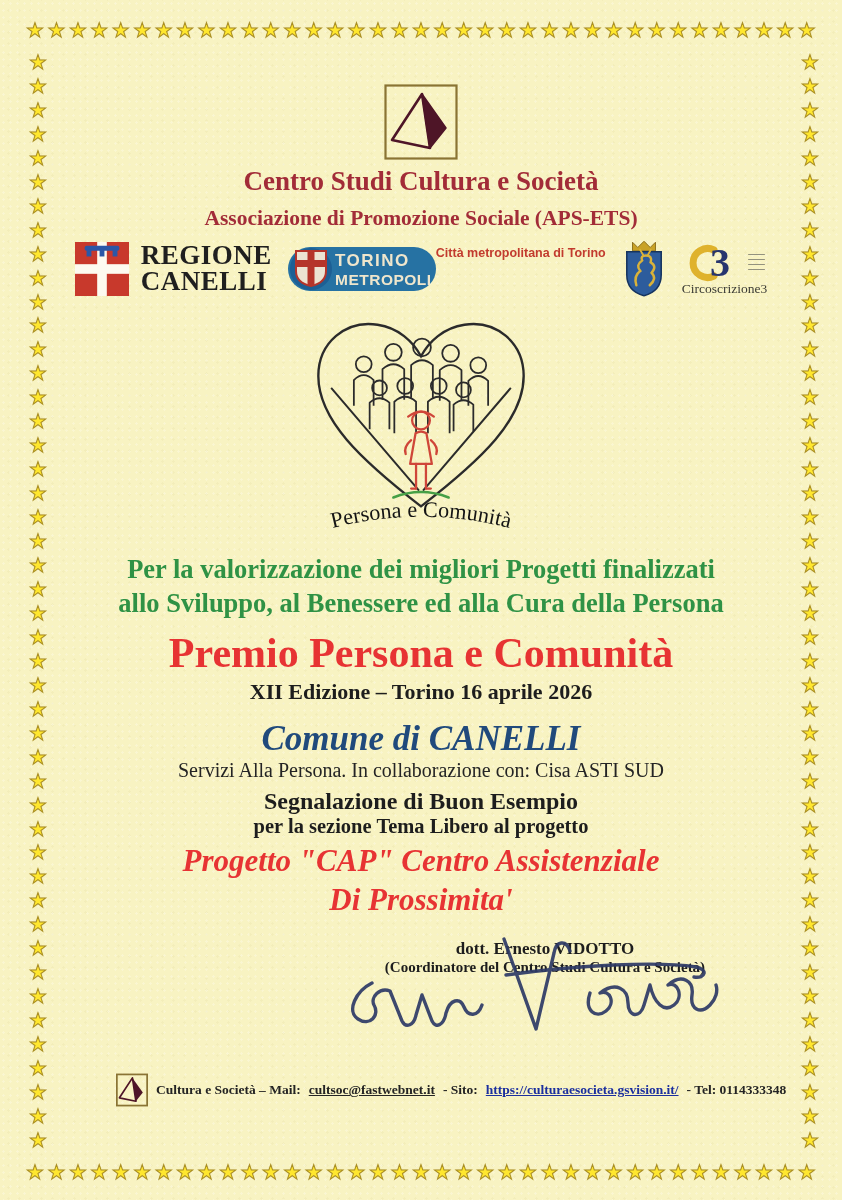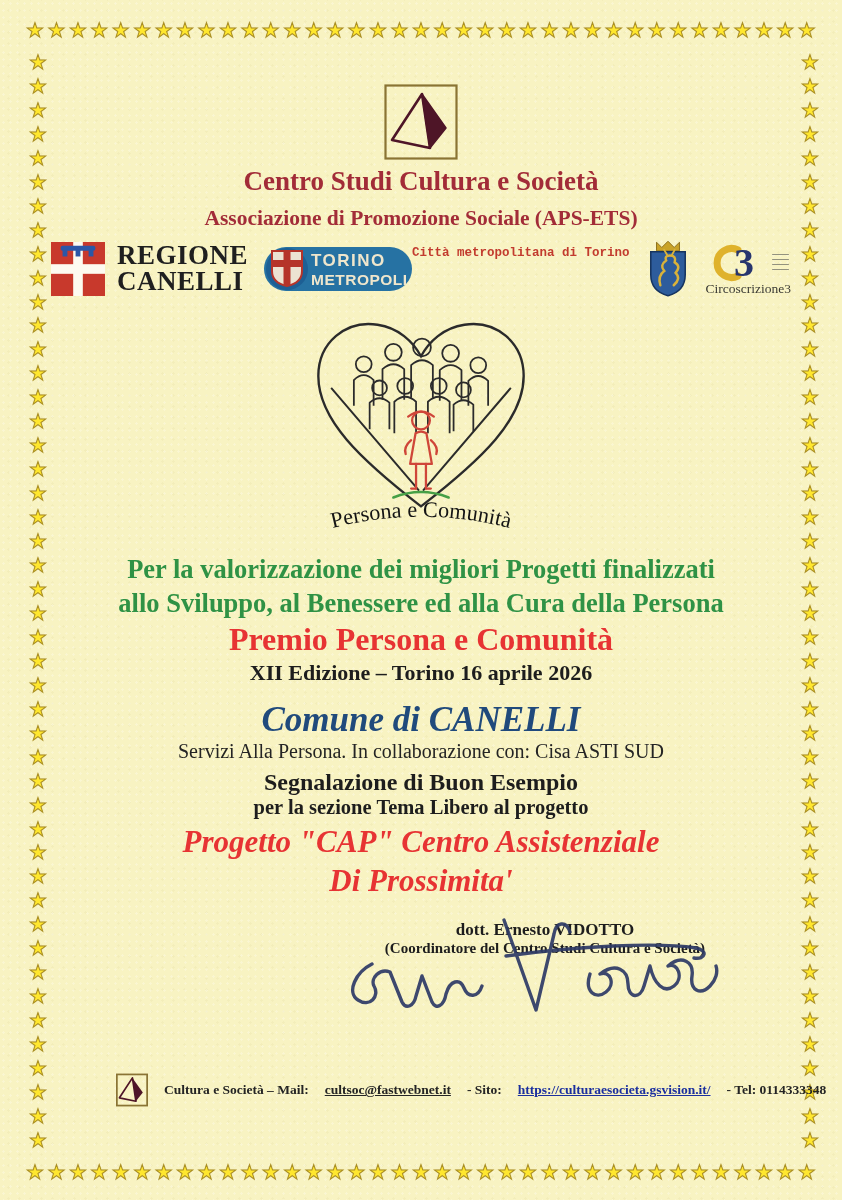--- a/index.html
+++ b/index.html
@@ -35,44 +35,44 @@
   .star-col.left{left:27px;} .star-col.right{right:21px;}
   
   .content{position:relative;padding-top:84px;text-align:center;}
   .org-name{margin-top:6px;font-size:27px;font-weight:bold;color:var(--org-red);}
   .org-sub{font-size:21.5px;font-weight:bold;color:var(--org-red);margin-top:9px;}
   
   .logos{margin-top:8px;display:flex;justify-content:center;align-items:center;gap:16px;}
   .logo-item{display:flex;align-items:center;gap:12px;}
   .rp-text{font-size:27px;line-height:.95;font-weight:600;color:#1f1f1f;text-align:left;letter-spacing:.5px;}
   .tm-wrap{display:flex;flex-direction:row;align-items:flex-start;}
-  .tm-caption{font-family:Liberation Mono, monospace;font-size:12.5px;font-weight:bold;color:#c23b2e;margin-top:1px;}
+  .tm-caption{font-family:Liberation Sans, sans-serif;font-size:12.5px;font-weight:bold;color:#c23b2e;margin-top:1px;}
   .ct-label{font-variant:small-caps;font-size:22px;font-weight:600;color:#1d2d52;letter-spacing:1px;}
   .circ-wrap{display:flex;flex-direction:column;align-items:center;}
   .circ-label{font-size:13.5px;color:#3a3a33;margin-top:-2px;}
   .fineprint{display:flex;flex-direction:column;gap:3.5px;margin-left:2px;}
   .fineprint div{width:17px;height:1.6px;background:#93927e;border-radius:1px;}
   
   .emblem{margin-top:4px;}
   
   .intro{margin-top:14px;font-size:26.5px;line-height:1.28;font-weight:bold;color:var(--intro-green);}
-  .award-title{margin-top:0;font-size:32px;font-weight:bold;color:var(--accent-red);}
+  .award-title{margin-top:8px;font-size:42px;font-weight:bold;color:var(--accent-red);}
   .award-edition{margin-top:2px;font-size:22px;font-weight:bold;color:var(--ink);}
   .recipient-name{margin-top:14px;font-size:35px;font-weight:bold;font-style:italic;color:var(--recipient-blue);}
   .recipient-detail{font-size:20px;color:#242424;}
   .mention-1{margin-top:6px;font-size:24px;font-weight:bold;color:var(--ink);}
   .mention-2{font-size:20.5px;font-weight:bold;color:var(--ink);}
   .project{font-size:31px;line-height:1.25;font-weight:bold;font-style:italic;color:var(--accent-red);margin-top:4px;}
   
   .sig-block{position:relative;width:470px;margin:20px 62px 0 auto;text-align:center;}
   .sig-name{font-size:17px;font-weight:bold;color:var(--ink);}
   .sig-role{font-size:15px;font-weight:bold;color:var(--ink);}
   .sig-ink{position:absolute;left:18px;top:-12px;pointer-events:none;}
   
-  .footer{position:absolute;left:116px;bottom:92px;display:flex;align-items:center;gap:16px;
+  .footer{position:absolute;left:116px;bottom:92px;display:flex;align-items:center;gap:8px;
           font-size:13.5px;font-weight:bold;color:#242424;white-space:nowrap;}
   .footer a{color:inherit;text-decoration:underline;}
   .footer a.site{color:var(--link-blue);}
 </style>
 </head>
 <body>
 
 <div class="page">
 
   <div class="star-row top">

